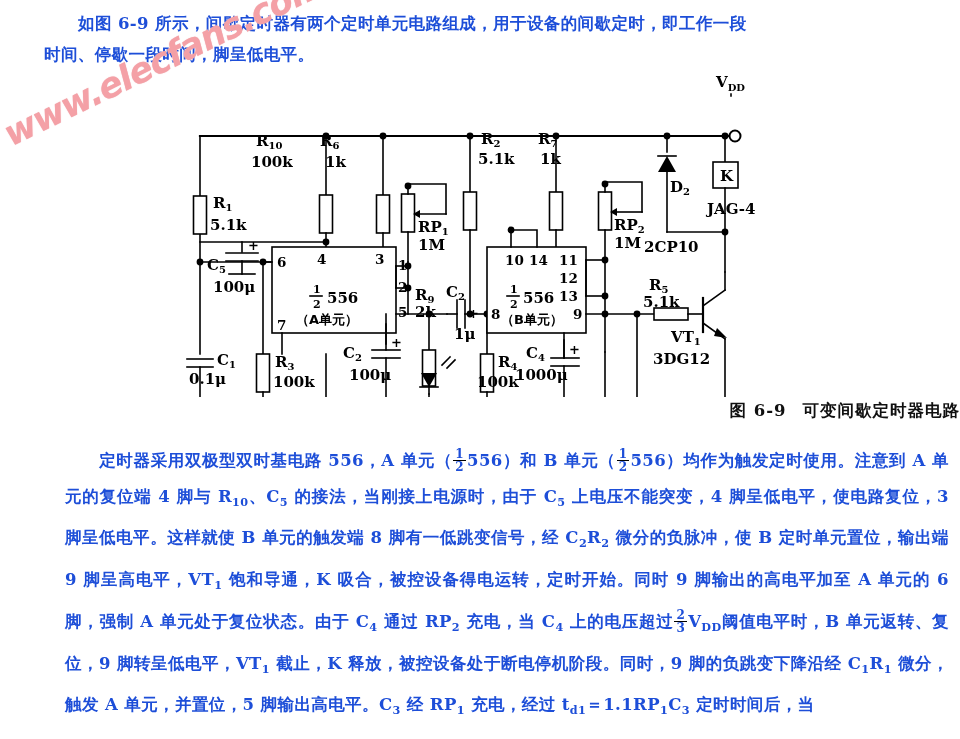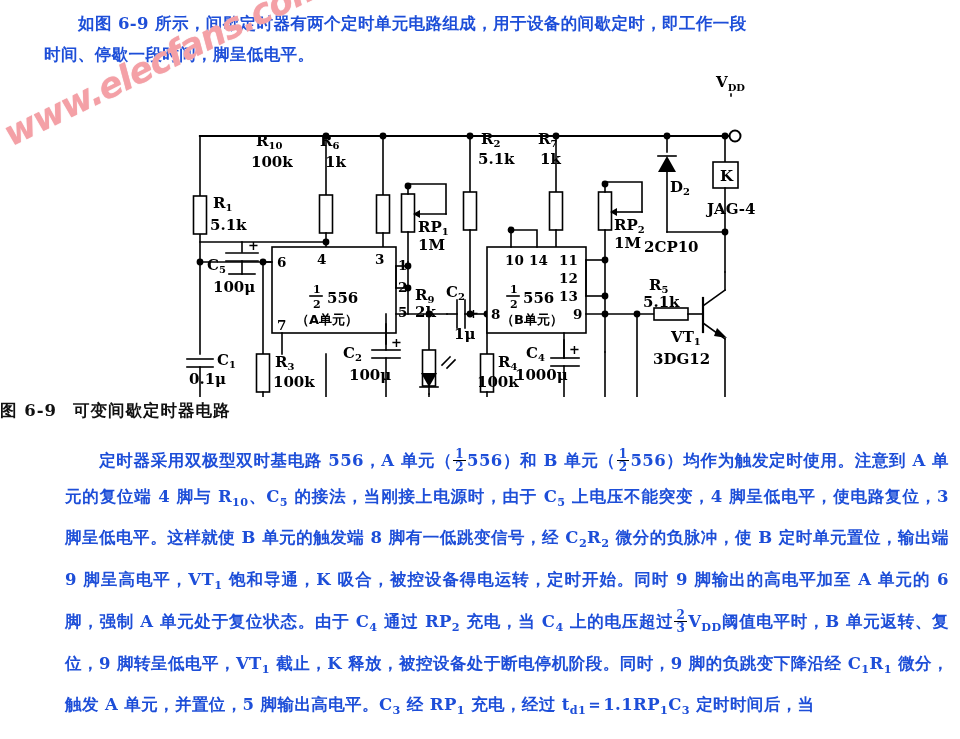--- a/index.html
+++ b/index.html
@@ -54,21 +54,21 @@
   .frac .num { display: block; padding: 0 2px; }
   .frac .den { display: block; border-top: 1.2px solid #000; padding: 0 2px; }
   sub { font-size: 0.68em; }
 
   
   #figure-caption {
     position: absolute;
     left: 0;
     top: 400px;
     width: 960px;
-    text-align: left;
+    text-align: right;
     font-size: 16.5px;
     font-weight: 600;
     letter-spacing: 1px;
     color: #101010;
   }
   #figure-caption .cap-gap { display: inline-block; width: 16px; }
 
   
   #watermark {
     position: absolute;

